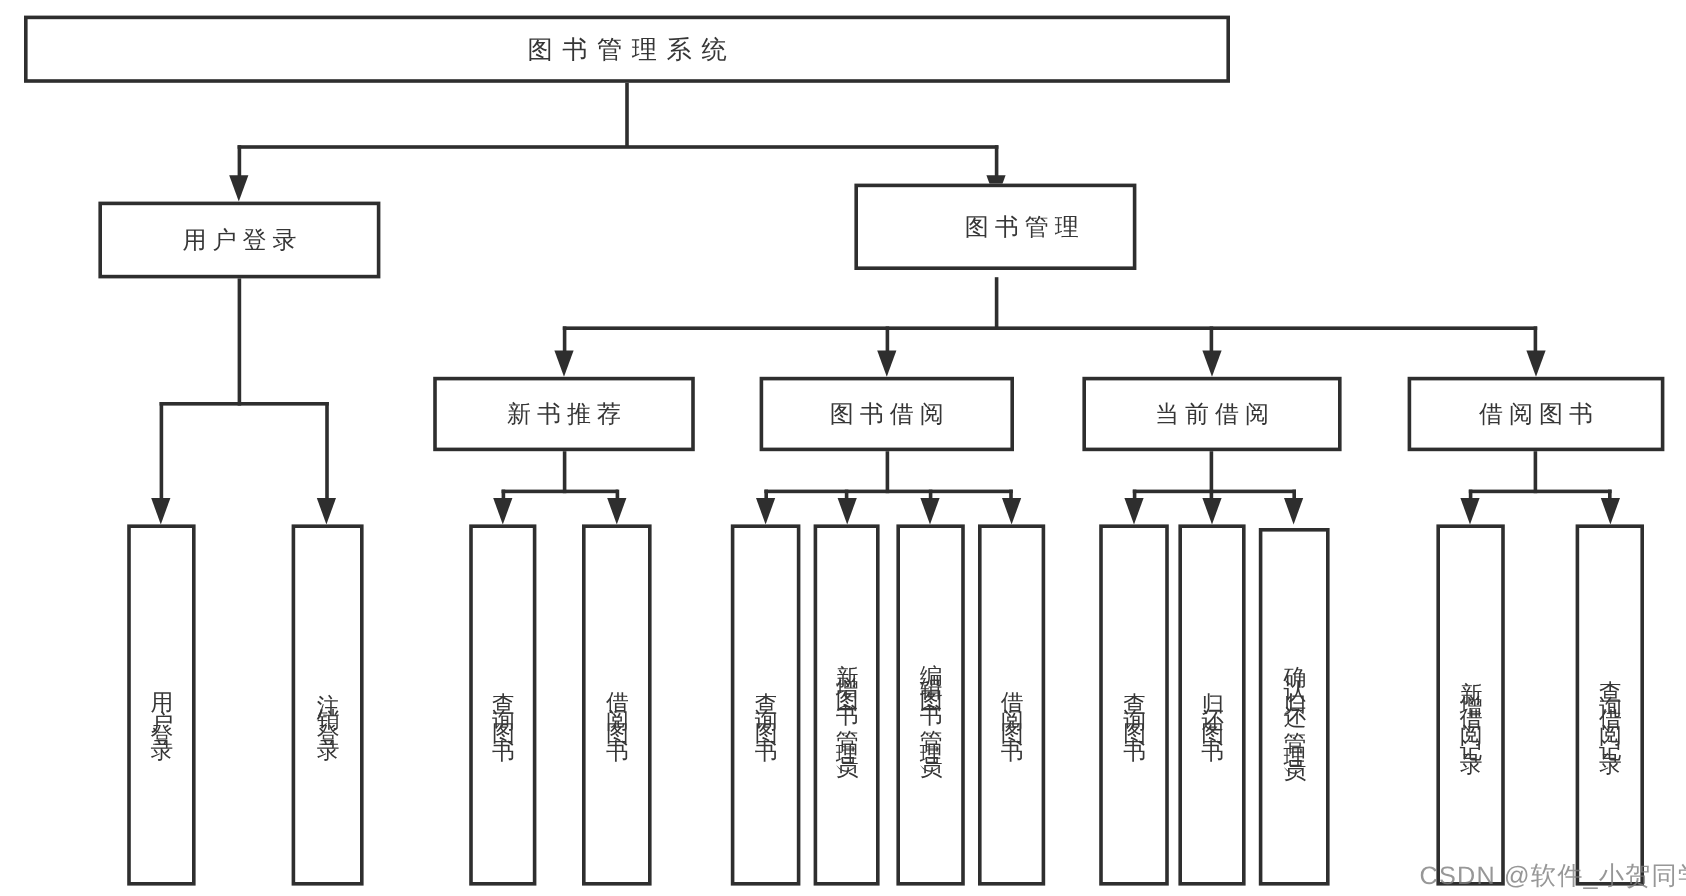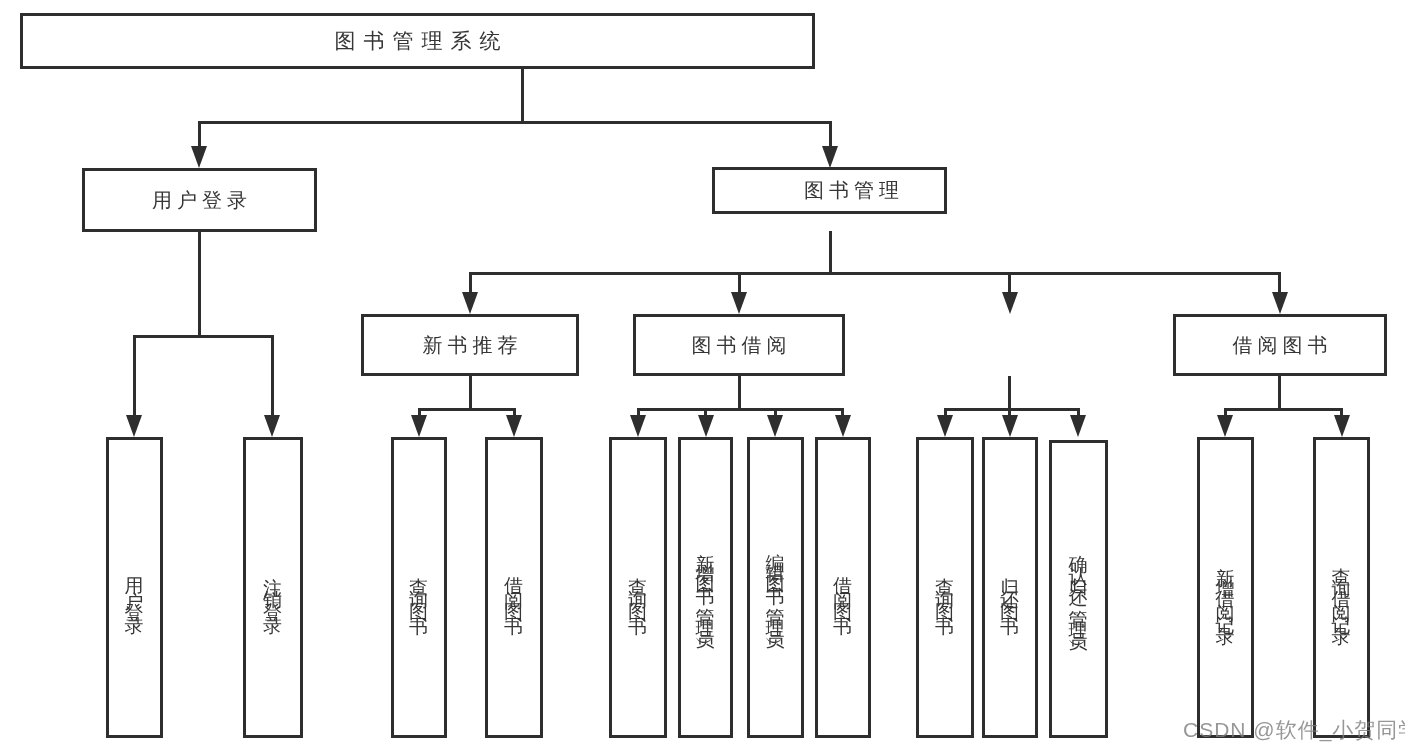--- a/index.html
+++ b/index.html
@@ -52,35 +52,35 @@
     color: rgba(125,125,125,0.8);
     z-index: 50;
     white-space: nowrap;
   }
 </style>
 </head>
 <body>
 
 <div id="stage">
 
-  <div class="box title" style="left:20px; top:13px; width:795px; height:56px;">
+  <div class="box title" style="left:20px; top:13px; width:1005px; height:56px;">
     <span>图书管理系统</span>
   </div>
 
   <div class="vl" style="left:521px; top:69px; height:54px;"></div>
   <div class="hl" style="left:198px; top:121px; width:634px;"></div>
   <div class="vl" style="left:198px; top:121px; height:28px;"></div>
   <div class="arrow" style="left:191px; top:146px;"></div>
   <div class="vl" style="left:829px; top:121px; height:28px;"></div>
   <div class="arrow" style="left:822px; top:146px;"></div>
 
   <div class="box hlabel" style="left:82px; top:168px; width:235px; height:64px;">
     <span>用户登录</span>
   </div>
-  <div class="box hlabel" style="left:712px; top:167px; width:235px; height:47px;padding-left:44px;">
+  <div class="box hlabel" style="left:712px; top:153px; width:235px; height:72px;padding-left:44px;">
     <span>图书管理</span>
   </div>
 
   <div class="vl" style="left:198px; top:232px; height:106px;"></div>
   <div class="hl" style="left:133px; top:335px; width:141px;"></div>
   <div class="vl" style="left:133px; top:335px; height:85px;"></div>
   <div class="arrow" style="left:126px; top:415px;"></div>
   <div class="vl" style="left:271px; top:335px; height:85px;"></div>
   <div class="arrow" style="left:264px; top:415px;"></div>
 
@@ -93,20 +93,23 @@
   <div class="vl" style="left:1008px; top:272px; height:22px;"></div>
   <div class="arrow" style="left:1002px; top:292px;"></div>
   <div class="vl" style="left:1278px; top:272px; height:22px;"></div>
   <div class="arrow" style="left:1272px; top:292px;"></div>
 
   <div class="box hlabel" style="left:633px; top:314px; width:212px; height:62px;">
     <span>图书借阅</span>
   </div>
   <div class="box hlabel" style="left:361px; top:314px; width:218px; height:62px;">
     <span>新书推荐</span>
+  </div>
+  <div class="box hlabel" style="left:902px; top:314px; width:216px; height:62px;">
+    <span>当前借阅</span>
   </div>
   <div class="box hlabel" style="left:1173px; top:314px; width:214px; height:62px;">
     <span>借阅图书</span>
   </div>
 
   <div class="vl" style="left:469px; top:376px; height:35px;"></div>
   <div class="hl" style="left:418px; top:408px; width:97px;"></div>
   <div class="vl" style="left:418px; top:408px; height:12px;"></div>
   <div class="arrow" style="left:411px; top:415px;"></div>
   <div class="vl" style="left:513px; top:408px; height:12px;"></div>

